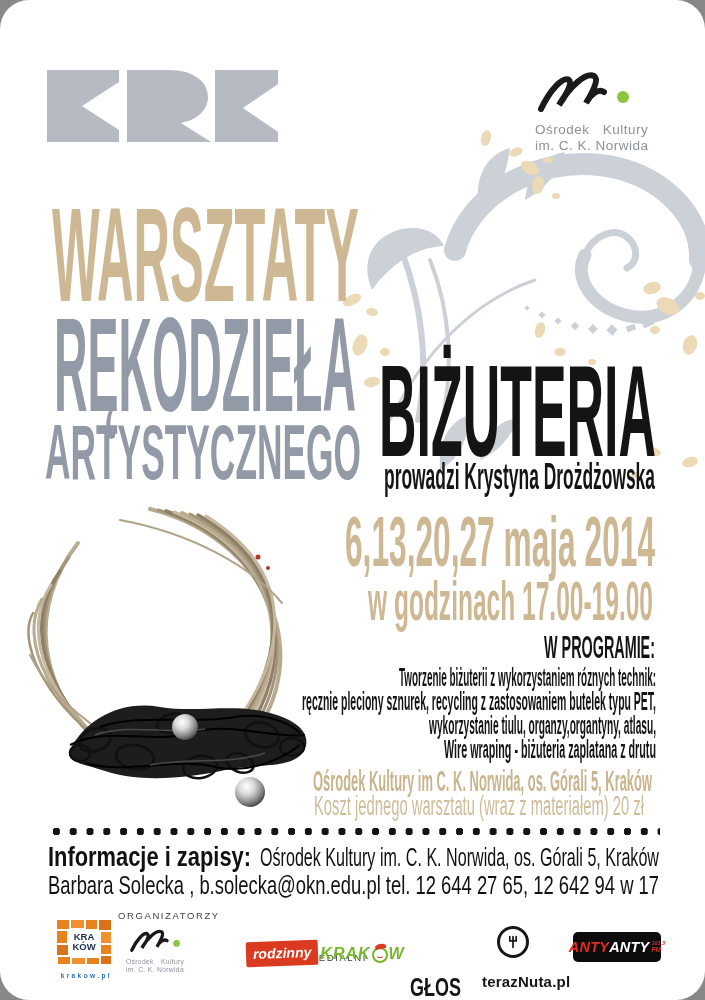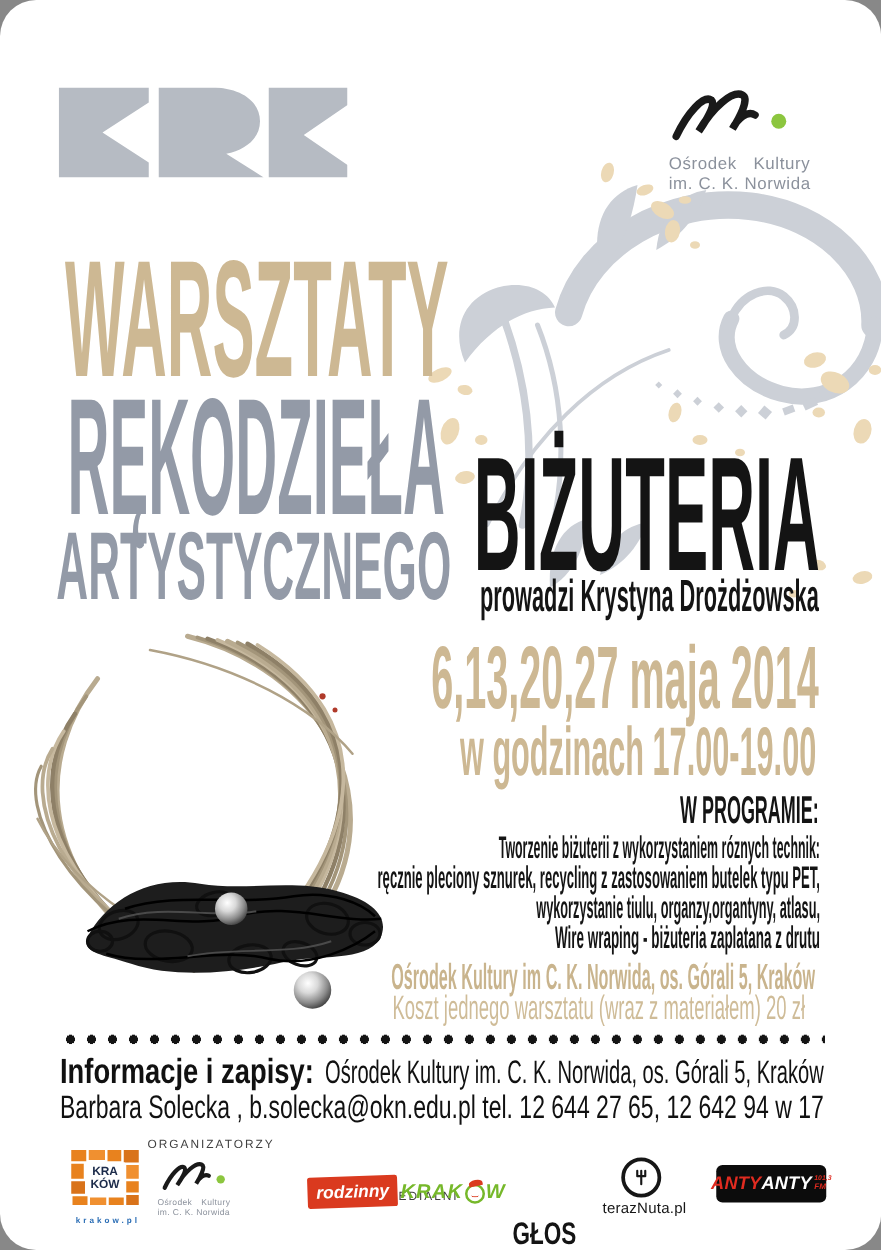--- a/index.html
+++ b/index.html
@@ -48,21 +48,21 @@
     border-bottom:1.5px solid #da3a1f; border-radius:0 0 50% 50%; }
 
   .glos { left:410px; top:975px; width:48px; z-index:4; }
   .glos .glos-name { font-size:25px; font-weight:900; color:#141414; transform:scaleX(.72); transform-origin:left; white-space:nowrap; line-height:1; }
   .glos .glos-bar { width:46px; height:4px; background:#e03c3c; margin-top:1px; }
   .glos .glos-sub { font-size:5.8px; font-weight:bold; letter-spacing:.8px; color:#222; margin-top:2px; line-height:1.4; }
 
   .teraznuta { left:482px; top:926px; width:62px; z-index:4; text-align:center; }
   .tn-circle { width:26px; height:26px; border:3px solid #161616; border-radius:50%; margin:0 auto;
     display:flex; align-items:center; justify-content:center; background:#fff; }
-  .tn-name { font-size:12px; font-weight:400; color:#161616; margin-top:1px; letter-spacing:.2px; }
+  .tn-name { font-size:15px; font-weight:700; color:#161616; margin-top:15px; letter-spacing:.2px; }
 
   .antyradio { left:573px; top:932px; width:88px; height:30px; z-index:4;
     background:#0c0c0c; border-radius:5px; display:flex; align-items:center; justify-content:center; }
   .antyradio .w1 { color:#e02b20; font-style:italic; font-weight:900; font-size:14.5px; letter-spacing:.2px; }
   .antyradio .w2 { color:#ffffff; font-style:italic; font-weight:900; font-size:14.5px; letter-spacing:.2px; }
   .antyradio .freq-col { margin-left:2px; text-align:left; line-height:1; }
   .antyradio .freq { color:#e02b20; font-size:5.5px; font-weight:900; font-style:italic; }
   .antyradio .band { color:#e02b20; font-size:6.5px; font-weight:900; font-style:italic; }
 
   svg text { font-family:"Liberation Sans", sans-serif; }

